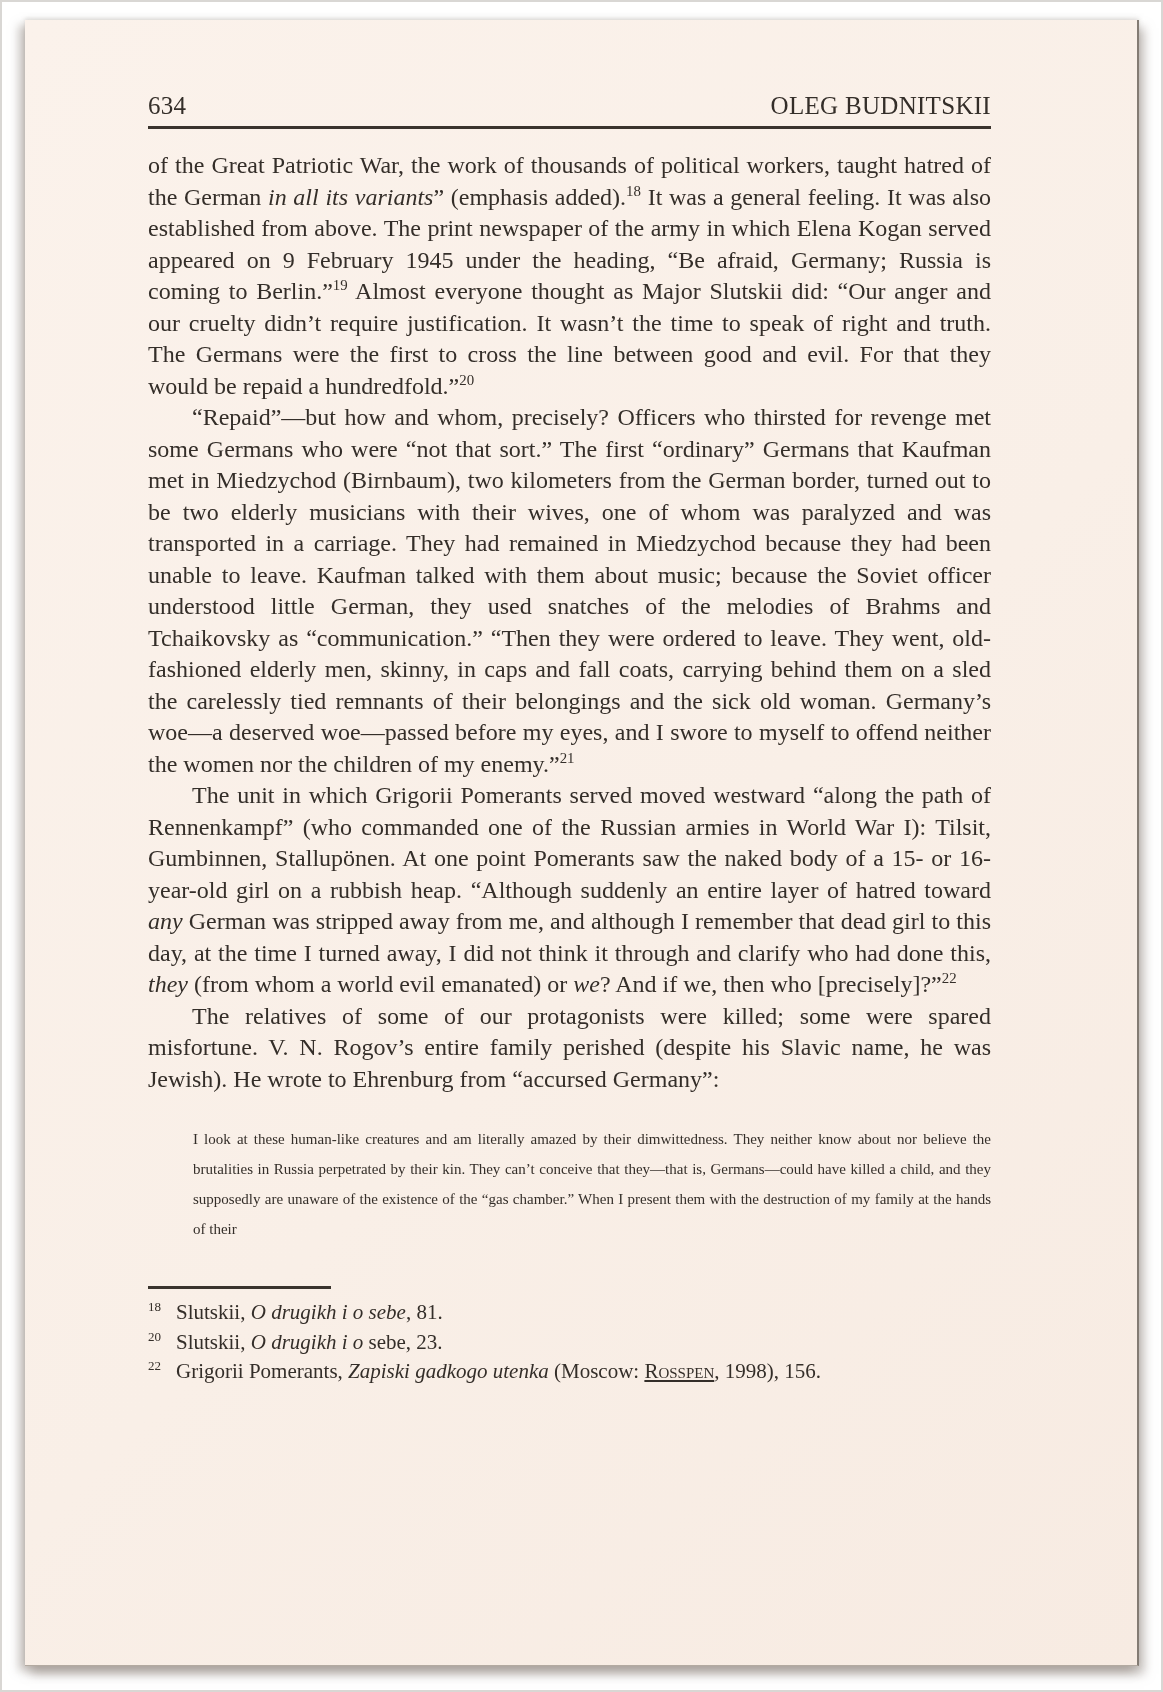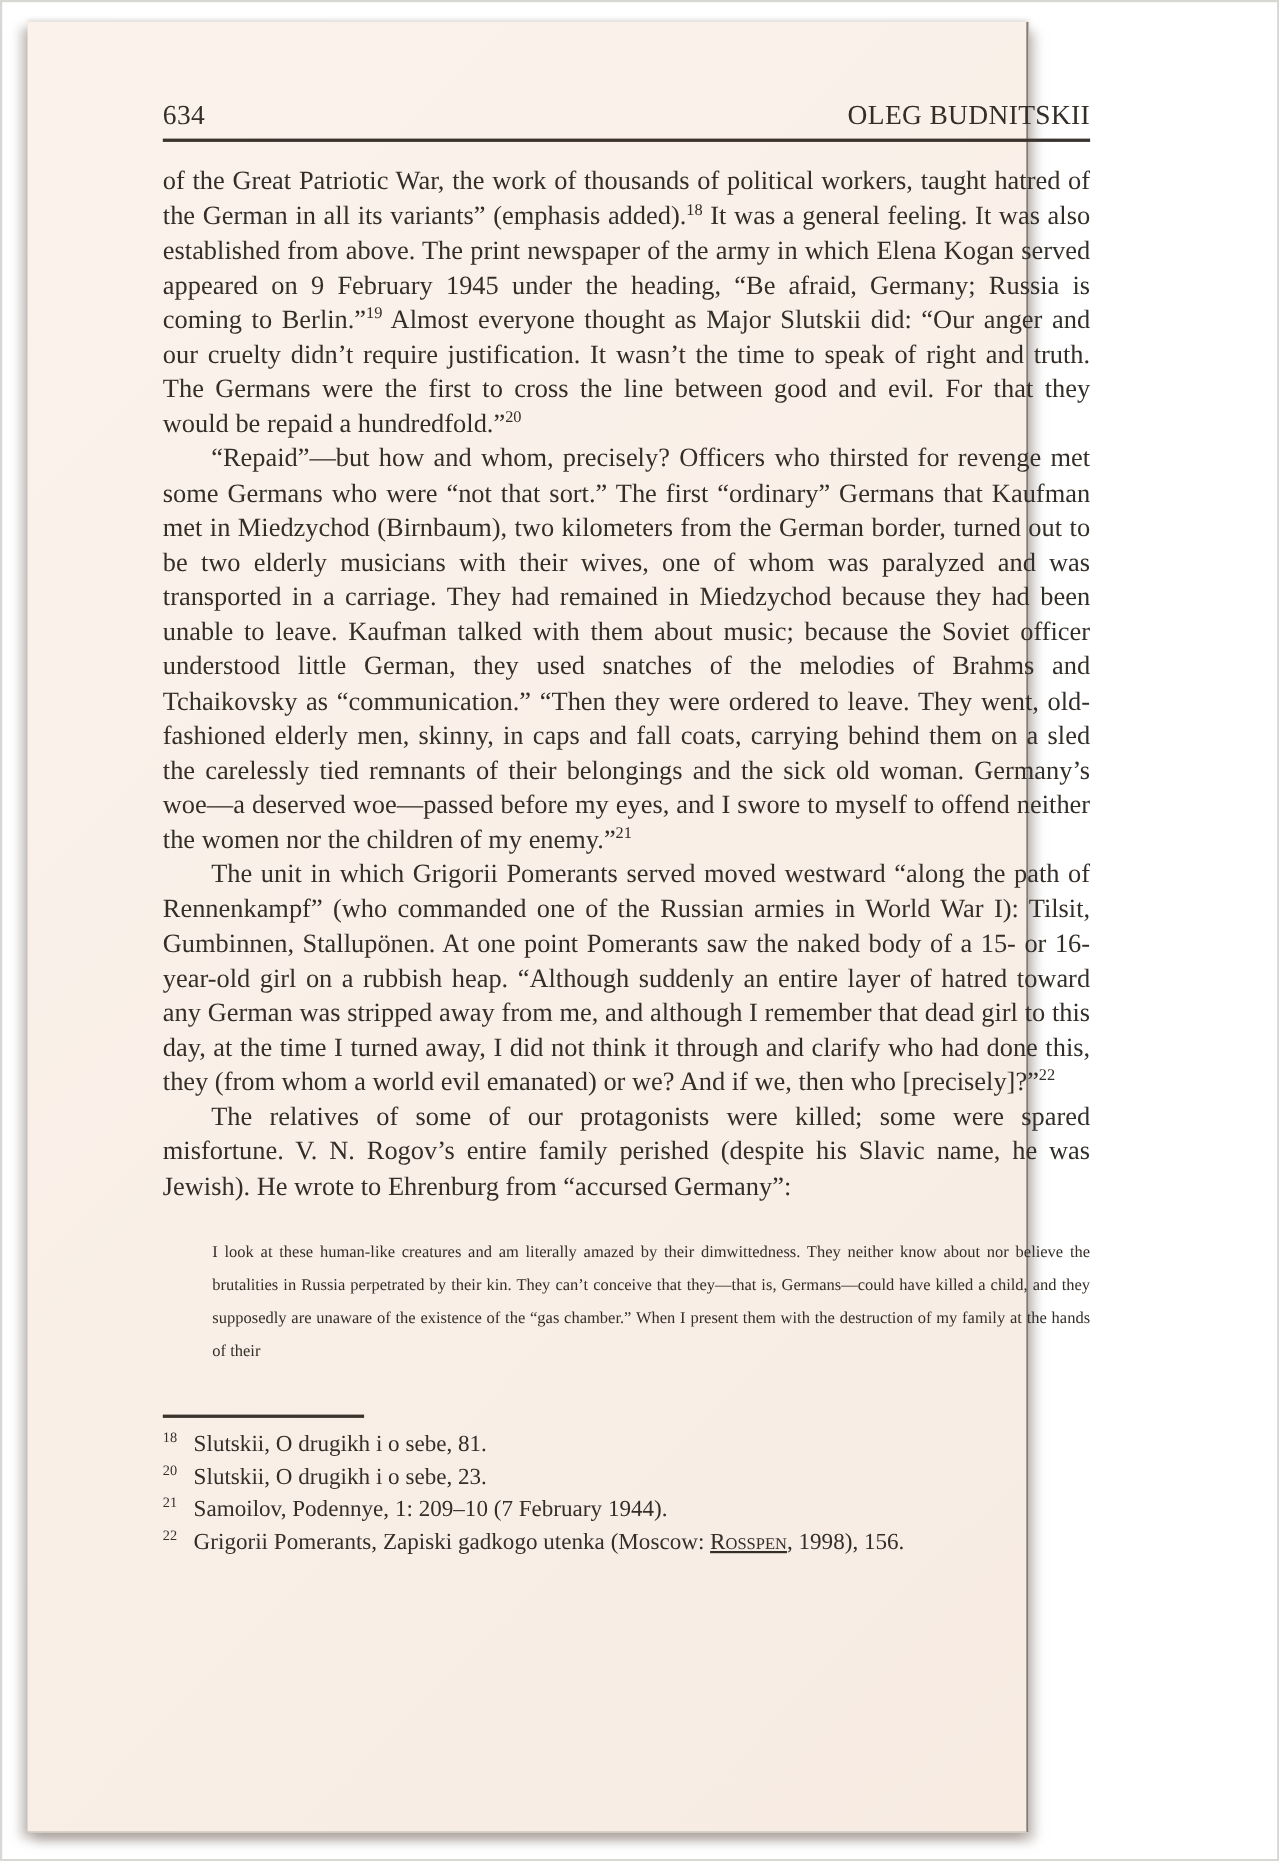--- a/index.html
+++ b/index.html
@@ -16,21 +16,21 @@
     inset: 0;
     border: 2px solid #d9d7d4;
     box-sizing: border-box;
     pointer-events: none;
     z-index: 10;
   }
   .page {
     position: absolute;
     left: 25px;
     top: 20px;
-    width: 910px;
+    width: 1114px;
     height: 1646px;
     background: linear-gradient(135deg, #fbf2eb 0%, #f9efe7 55%, #f7ebe2 100%);
     border-right: 2px solid #837b73;
     border-bottom: 1px solid #b3aaa1;
     box-sizing: border-box;
     box-shadow:
       -6px 5px 9px rgba(145, 135, 128, 0.50),
        5px 8px 10px rgba(145, 135, 128, 0.55),
        0 -2px 4px rgba(160, 150, 142, 0.25);
   }
@@ -64,21 +64,21 @@
     font-size: 15px;
     line-height: 30px;
     text-align: justify;
     box-sizing: border-box;
   }
   sup {
     font-size: 0.62em;
     line-height: 0;
     vertical-align: super;
   }
-  .it { }
+  .it { font-style: italic; }
   .sc { font-variant: small-caps; text-decoration: underline; }
   .fnrule {
     margin-top: 42px;
     width: 183px;
     border-top: 3px solid #3a332d;
   }
   .footnotes {
     margin-top: 9px;
     font-size: 21px;
     line-height: 29.5px;
@@ -111,21 +111,18 @@
     <div class="fnrule"></div>
 
     <div class="footnotes">
       <div class="fn">
         <sup class="fnnum">18</sup><span><span>Slutskii, </span><span class="it">O drugikh i o sebe</span><span>, 81.</span></span>
       </div>
       <div class="fn">
         <sup class="fnnum">20</sup><span><span>Slutskii, </span><span class="it">O drugikh i o</span><span> sebe, 23.</span></span>
       </div>
       <div class="fn">
-        <sup class="fnnum">21</sup><span><span>Samoilov, </span><span class="it">Podennye</span><span>, 1: 209–10 (7 February 1944).</span></span>
-      </div>
-      <div class="fn">
         <sup class="fnnum">22</sup><span><span>Grigorii Pomerants, </span><span class="it">Zapiski gadkogo utenka</span><span> (Moscow: </span><span class="sc">Rosspen</span><span>, 1998), 156.</span></span>
       </div>
     </div>
 
   </div>
 </div>
 
 </body></html>

